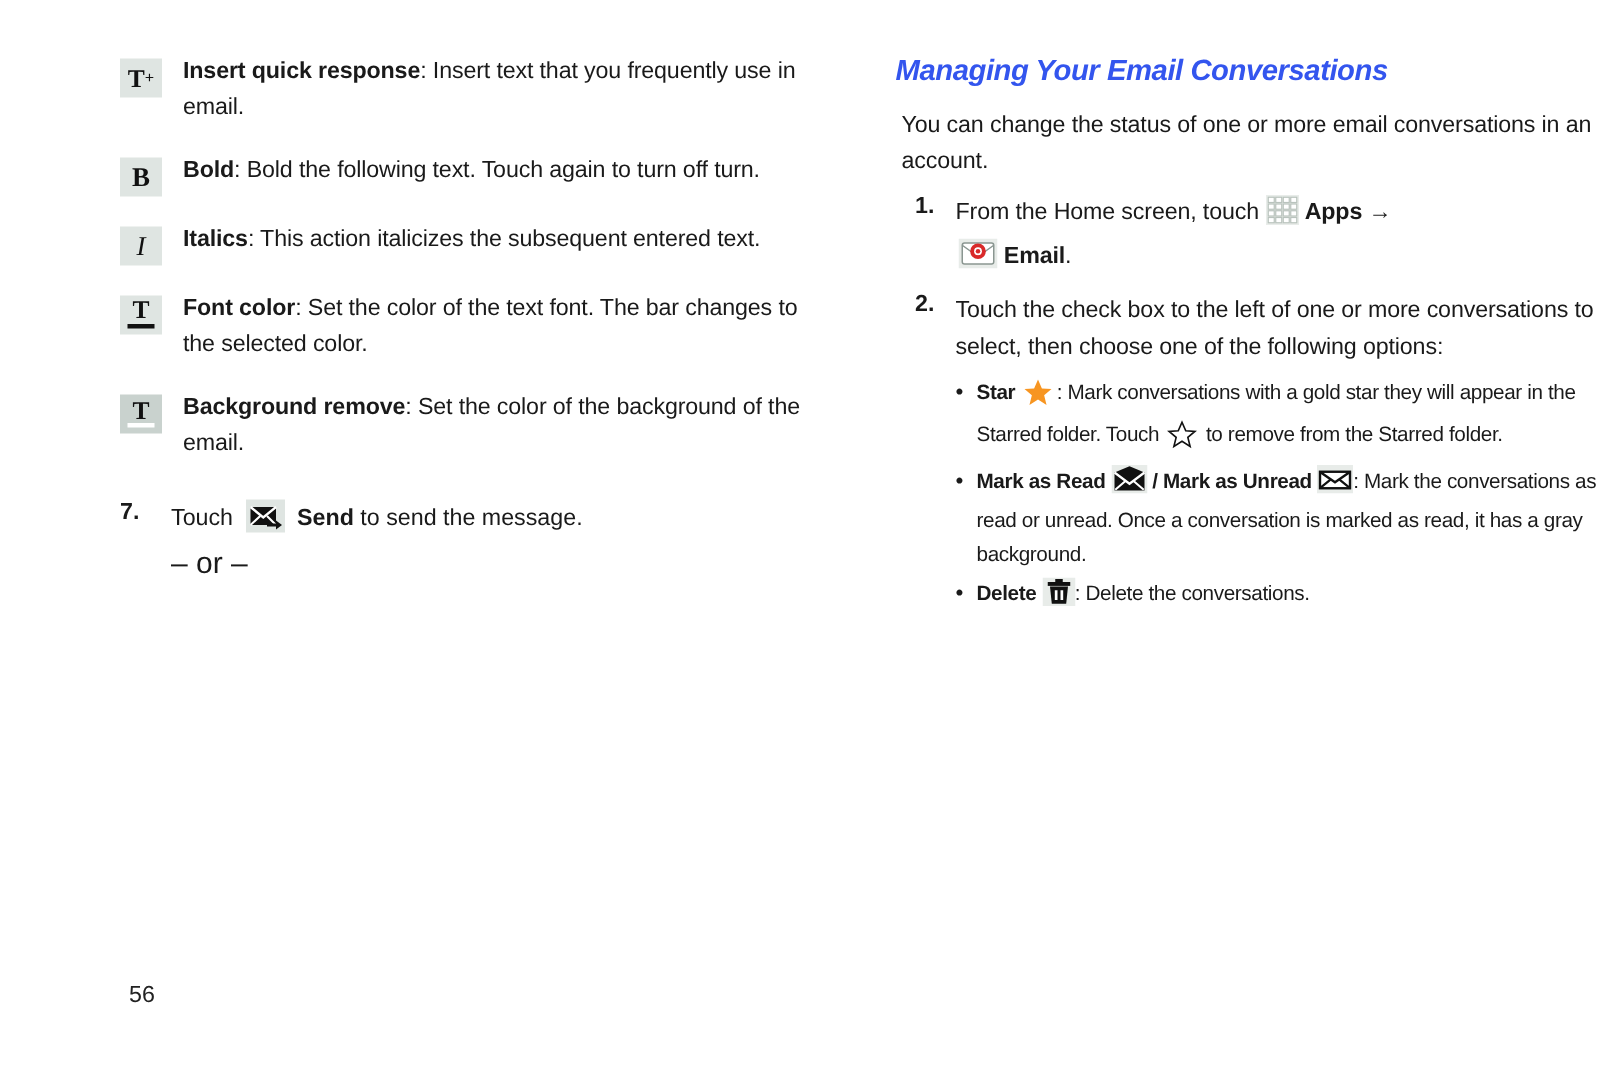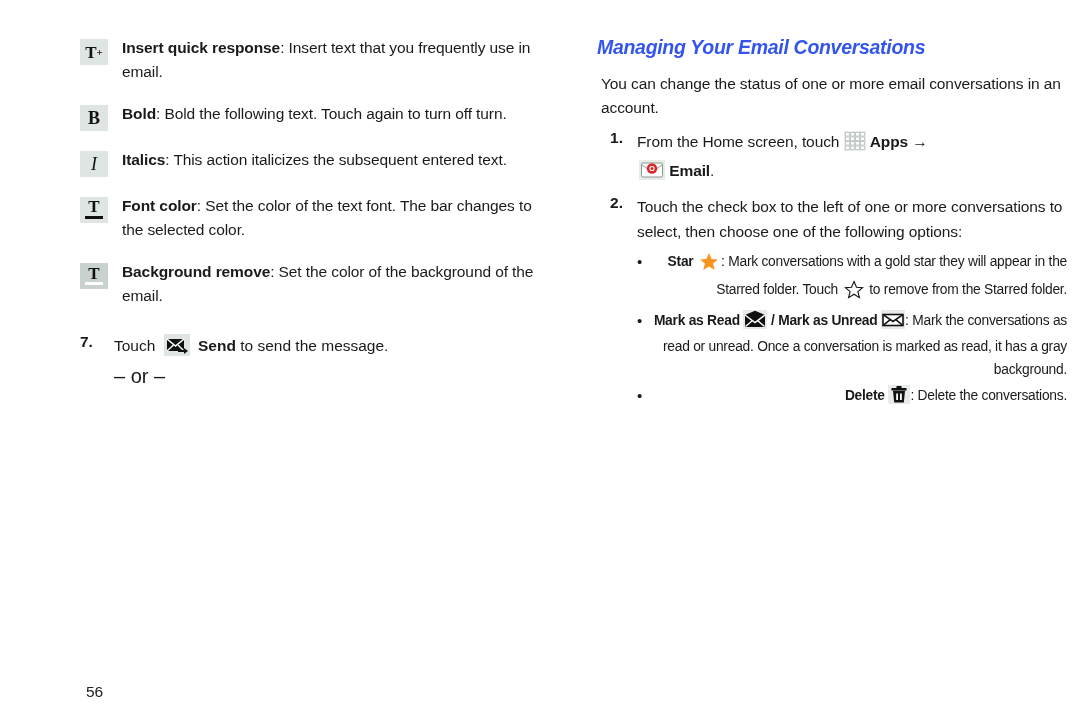--- a/index.html
+++ b/index.html
@@ -132,31 +132,31 @@
 
   .bullets { margin-left: 40px; }
   .bullet {
     display: flex;
     font-size: 13.8px;
     line-height: 1.62;
     margin-bottom: 4px;
     letter-spacing: -0.25px;
   }
   .bullet .dot { flex: 0 0 14px; font-size: 15px; line-height: 1.5; }
-  .bullet .btext { flex: 1 1 auto; text-align: right; }
+  .bullet .btext { flex: 1 1 auto; }
   .bullet b { font-weight: bold; }
 
   
   .svgicon { display: inline-block; vertical-align: -4px; }
   .star-inline { vertical-align: -5px; margin: 0 2px; }
 
   
   .pagenum {
     position: absolute;
-    left: 86px; top: 683px;
+    left: 86px; top: 655px;
     font-size: 15.5px;
     color: #222;
   }
 </style>
 </head>
 <body>
 
 <div class="page">
 
   <div class="col-left">

